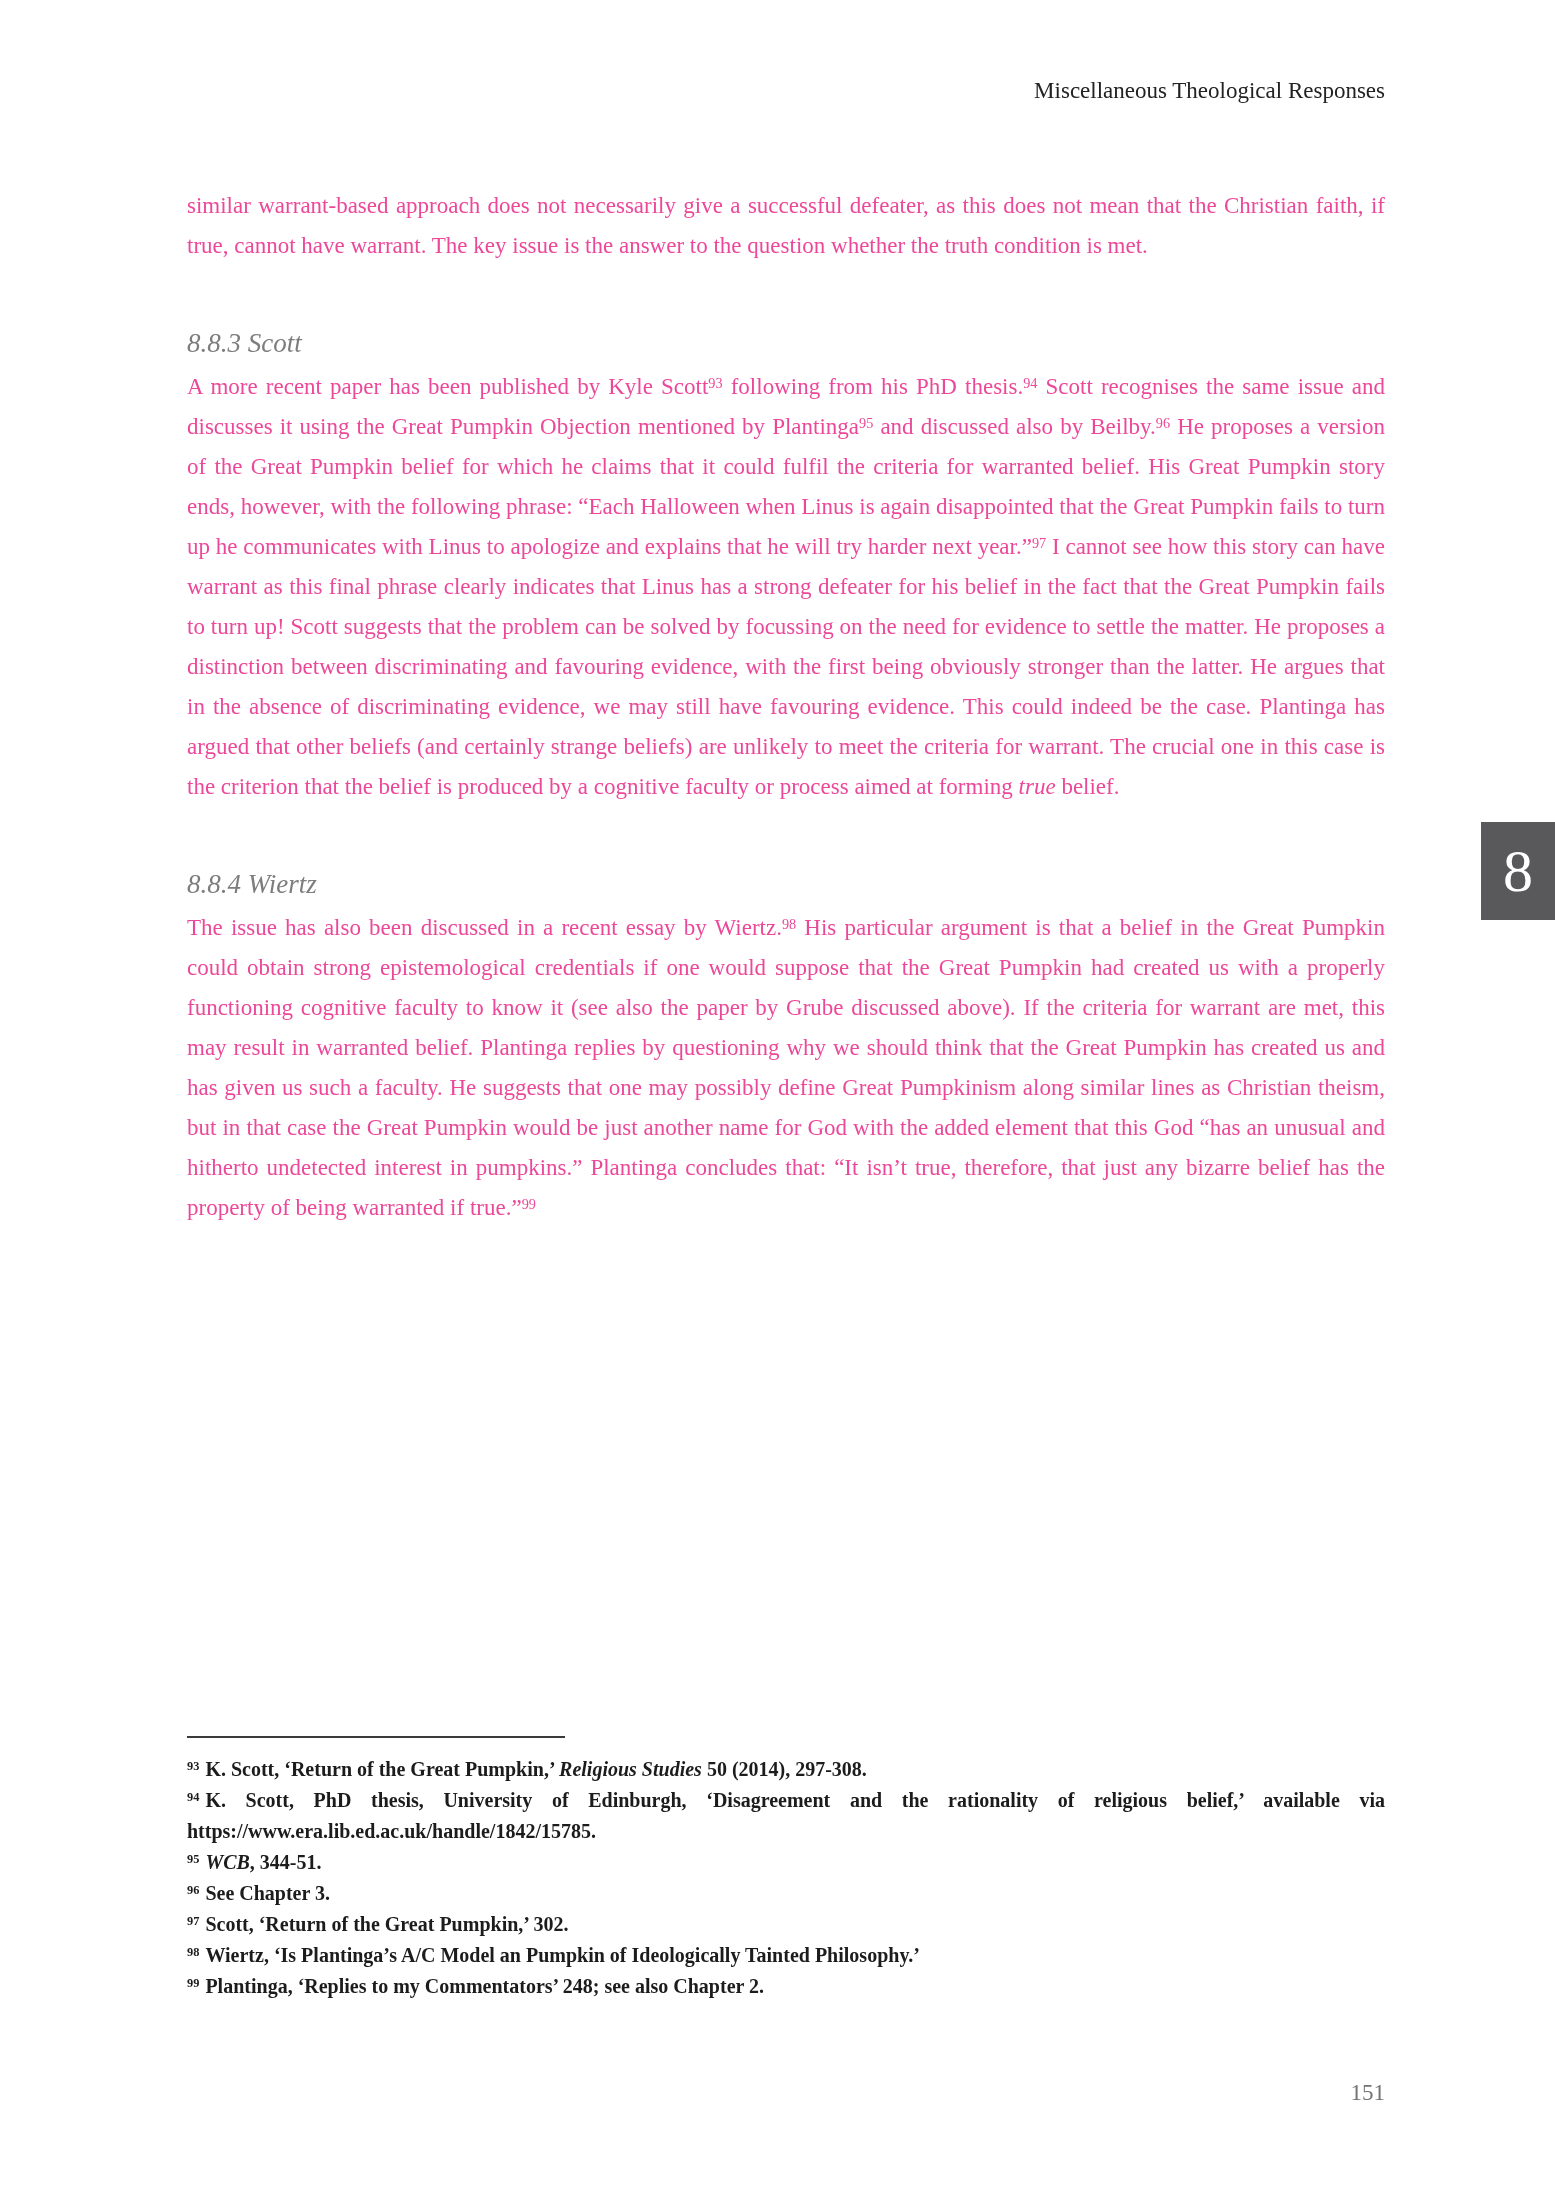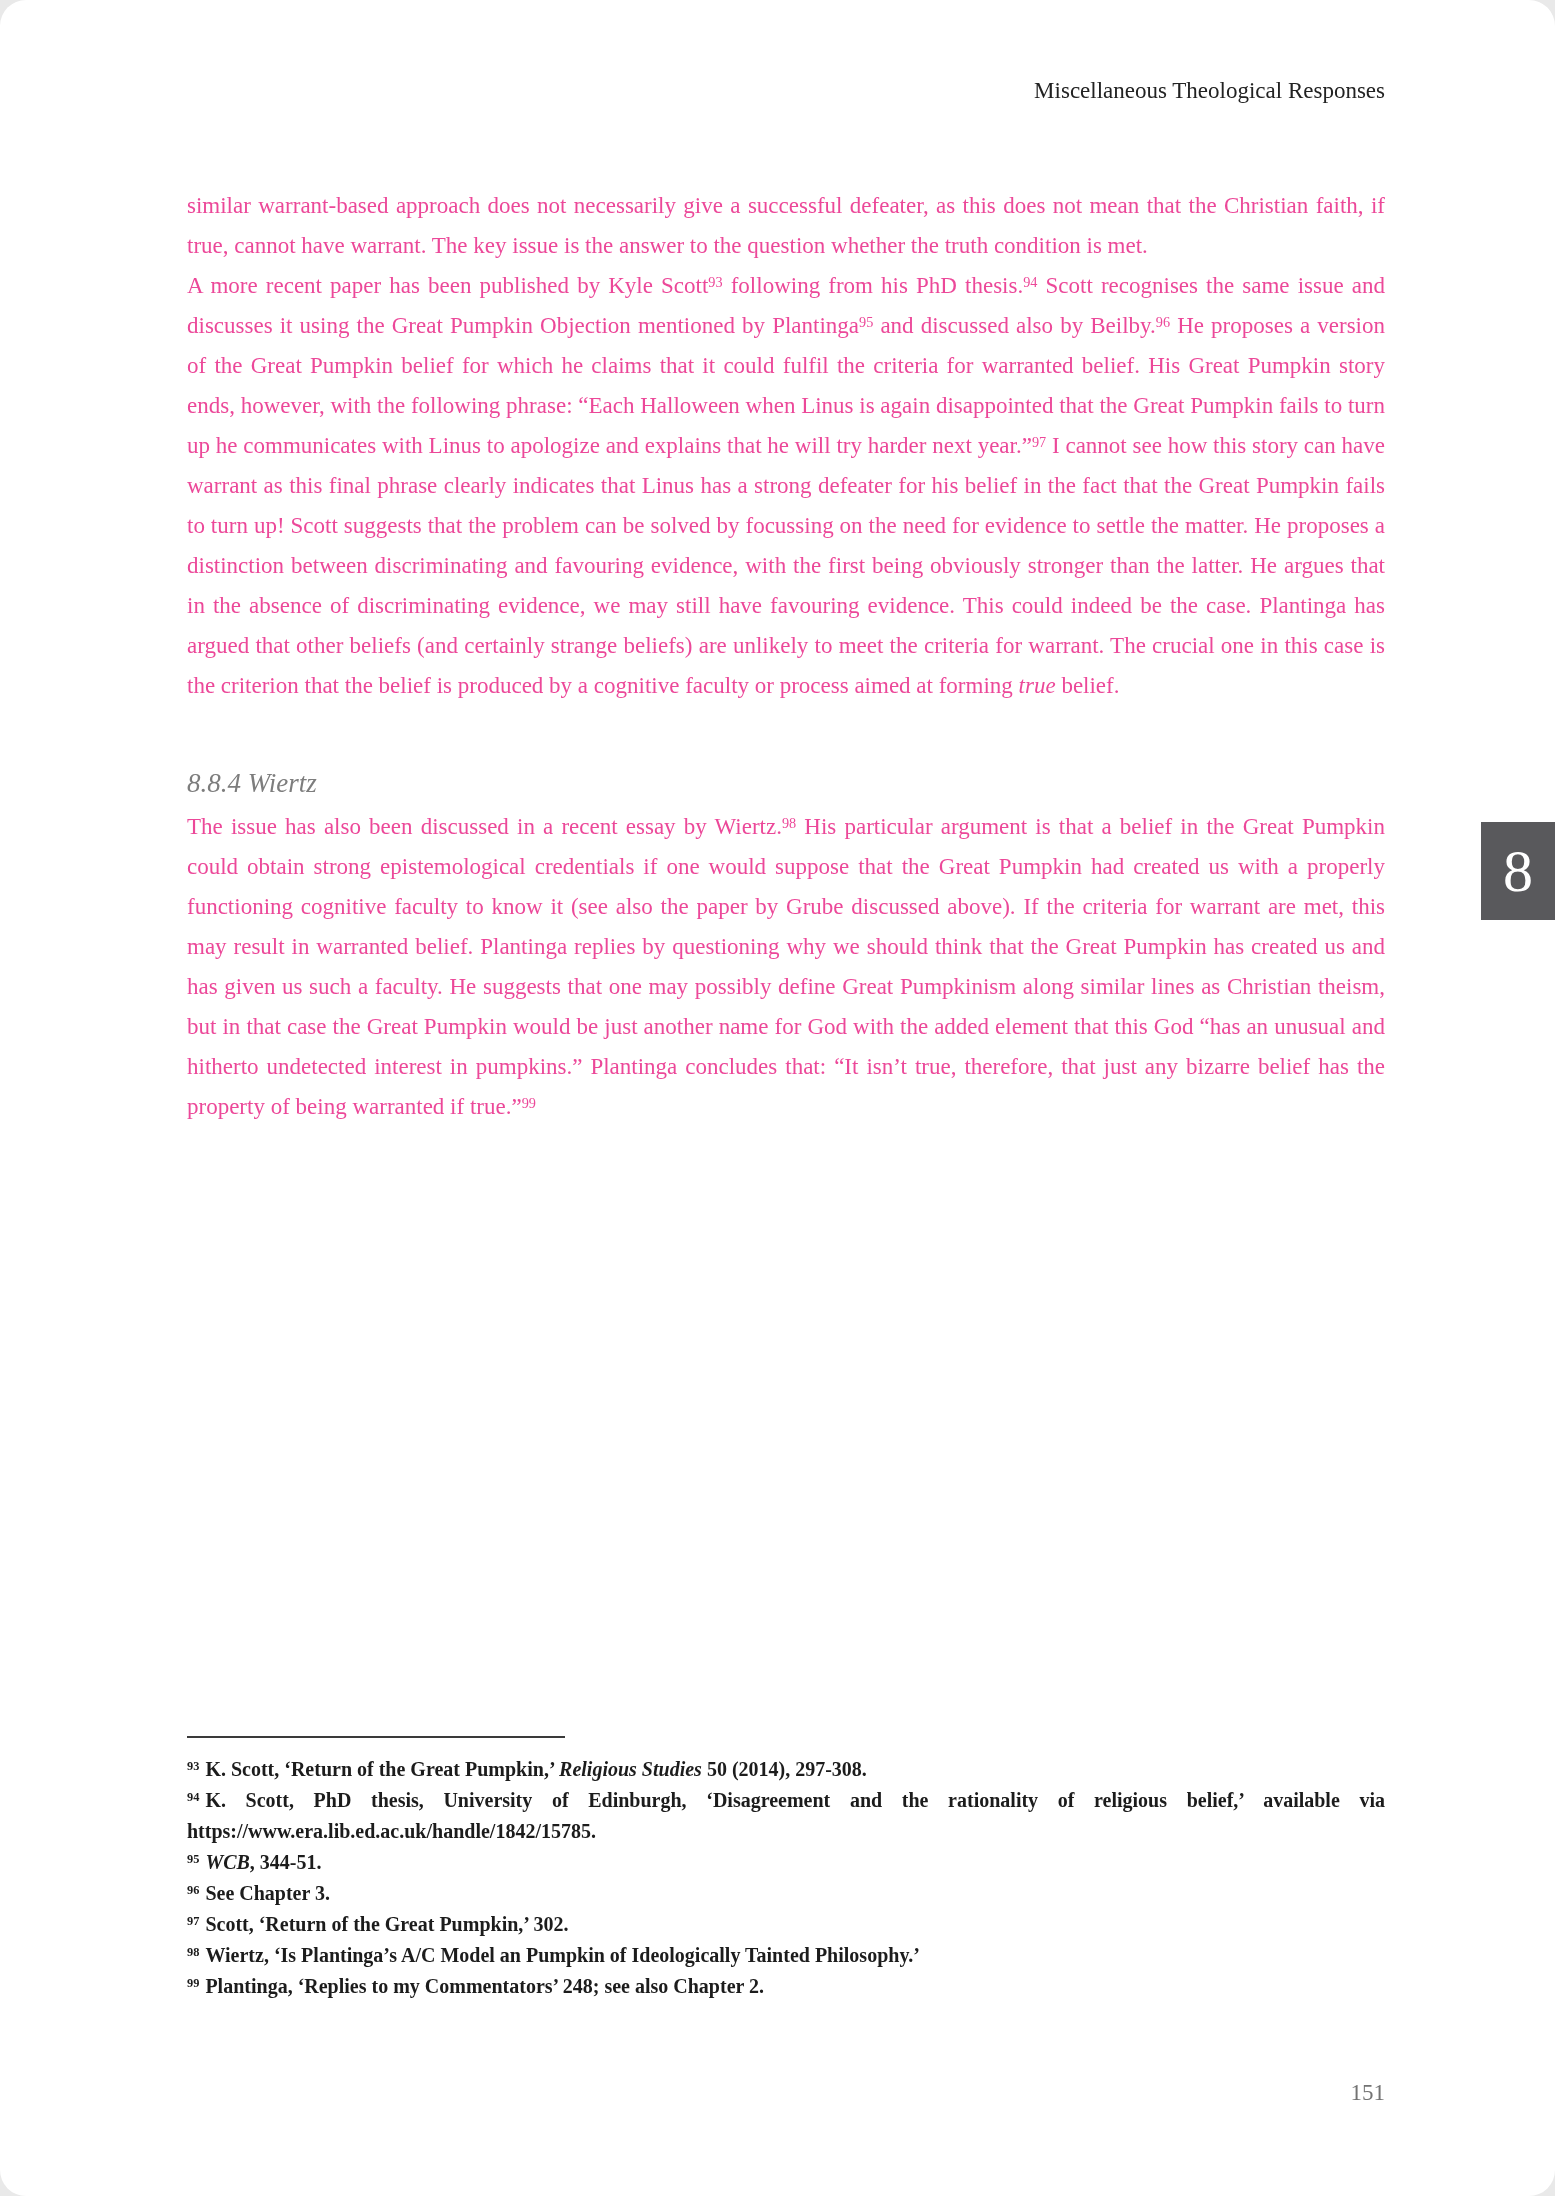--- a/index.html
+++ b/index.html
@@ -6,21 +6,20 @@
   html, body { background: #e9e9e9; }
   .page {
     width: 1555px;
     height: 2196px;
     position: relative;
     background: #ffffff;
     font-family: "Liberation Serif", "DejaVu Serif", serif;
     color: #1c1c1c;
     margin: 0 auto;
     overflow: hidden;
-    border-radius: 26px;
   }
   .content {
     position: absolute;
     left: 187px;
     top: 78px;
     width: 1198px;
   }
   .running-head {
     text-align: right;
     font-size: 23px;
@@ -90,20 +89,21 @@
 </head>
 <body>
 
 <div class="page">
 
   <div class="content">
     <div class="running-head">Miscellaneous Theological Responses</div>
 
     <p class="body-par"><span>similar warrant-based approach does not necessarily give a successful defeater, as this does not mean that the Christian faith, if true, cannot have warrant. The key issue is the answer to the question whether the truth condition is met.</span></p>
 
+    <h2 class="section-heading">8.8.3 Scott</h2>
 
     <p class="body-par"><span>A more recent paper has been published by Kyle Scott</span><sup>93</sup><span> following from his PhD thesis.</span><sup>94</sup><span> Scott recognises the same issue and discusses it using the Great Pumpkin Objection mentioned by Plantinga</span><sup>95</sup><span> and discussed also by Beilby.</span><sup>96</sup><span> He proposes a version of the Great Pumpkin belief for which he claims that it could fulfil the criteria for warranted belief. His Great Pumpkin story ends, however, with the following phrase: “Each Halloween when Linus is again disappointed that the Great Pumpkin fails to turn up he communicates with Linus to apologize and explains that he will try harder next year.”</span><sup>97</sup><span> I cannot see how this story can have warrant as this final phrase clearly indicates that Linus has a strong defeater for his belief in the fact that the Great Pumpkin fails to turn up! Scott suggests that the problem can be solved by focussing on the need for evidence to settle the matter. He proposes a distinction between discriminating and favouring evidence, with the first being obviously stronger than the latter. He argues that in the absence of discriminating evidence, we may still have favouring evidence. This could indeed be the case. Plantinga has argued that other beliefs (and certainly strange beliefs) are unlikely to meet the criteria for warrant. The crucial one in this case is the criterion that the belief is produced by a cognitive faculty or process aimed at forming </span><em>true</em><span> belief.</span></p>
 
     <h2 class="section-heading">8.8.4 Wiertz</h2>
 
     <p class="body-par"><span>The issue has also been discussed in a recent essay by Wiertz.</span><sup>98</sup><span> His particular argument is that a belief in the Great Pumpkin could obtain strong epistemological credentials if one would suppose that the Great Pumpkin had created us with a properly functioning cognitive faculty to know it (see also the paper by Grube discussed above). If the criteria for warrant are met, this may result in warranted belief. Plantinga replies by questioning why we should think that the Great Pumpkin has created us and has given us such a faculty. He suggests that one may possibly define Great Pumpkinism along similar lines as Christian theism, but in that case the Great Pumpkin would be just another name for God with the added element that this God “has an unusual and hitherto undetected interest in pumpkins.” Plantinga concludes that: “It isn’t true, therefore, that just any bizarre belief has the property of being warranted if true.”</span><sup>99</sup></p>
   </div>
 
   <div class="chapter-tab">
     <span>8</span>

